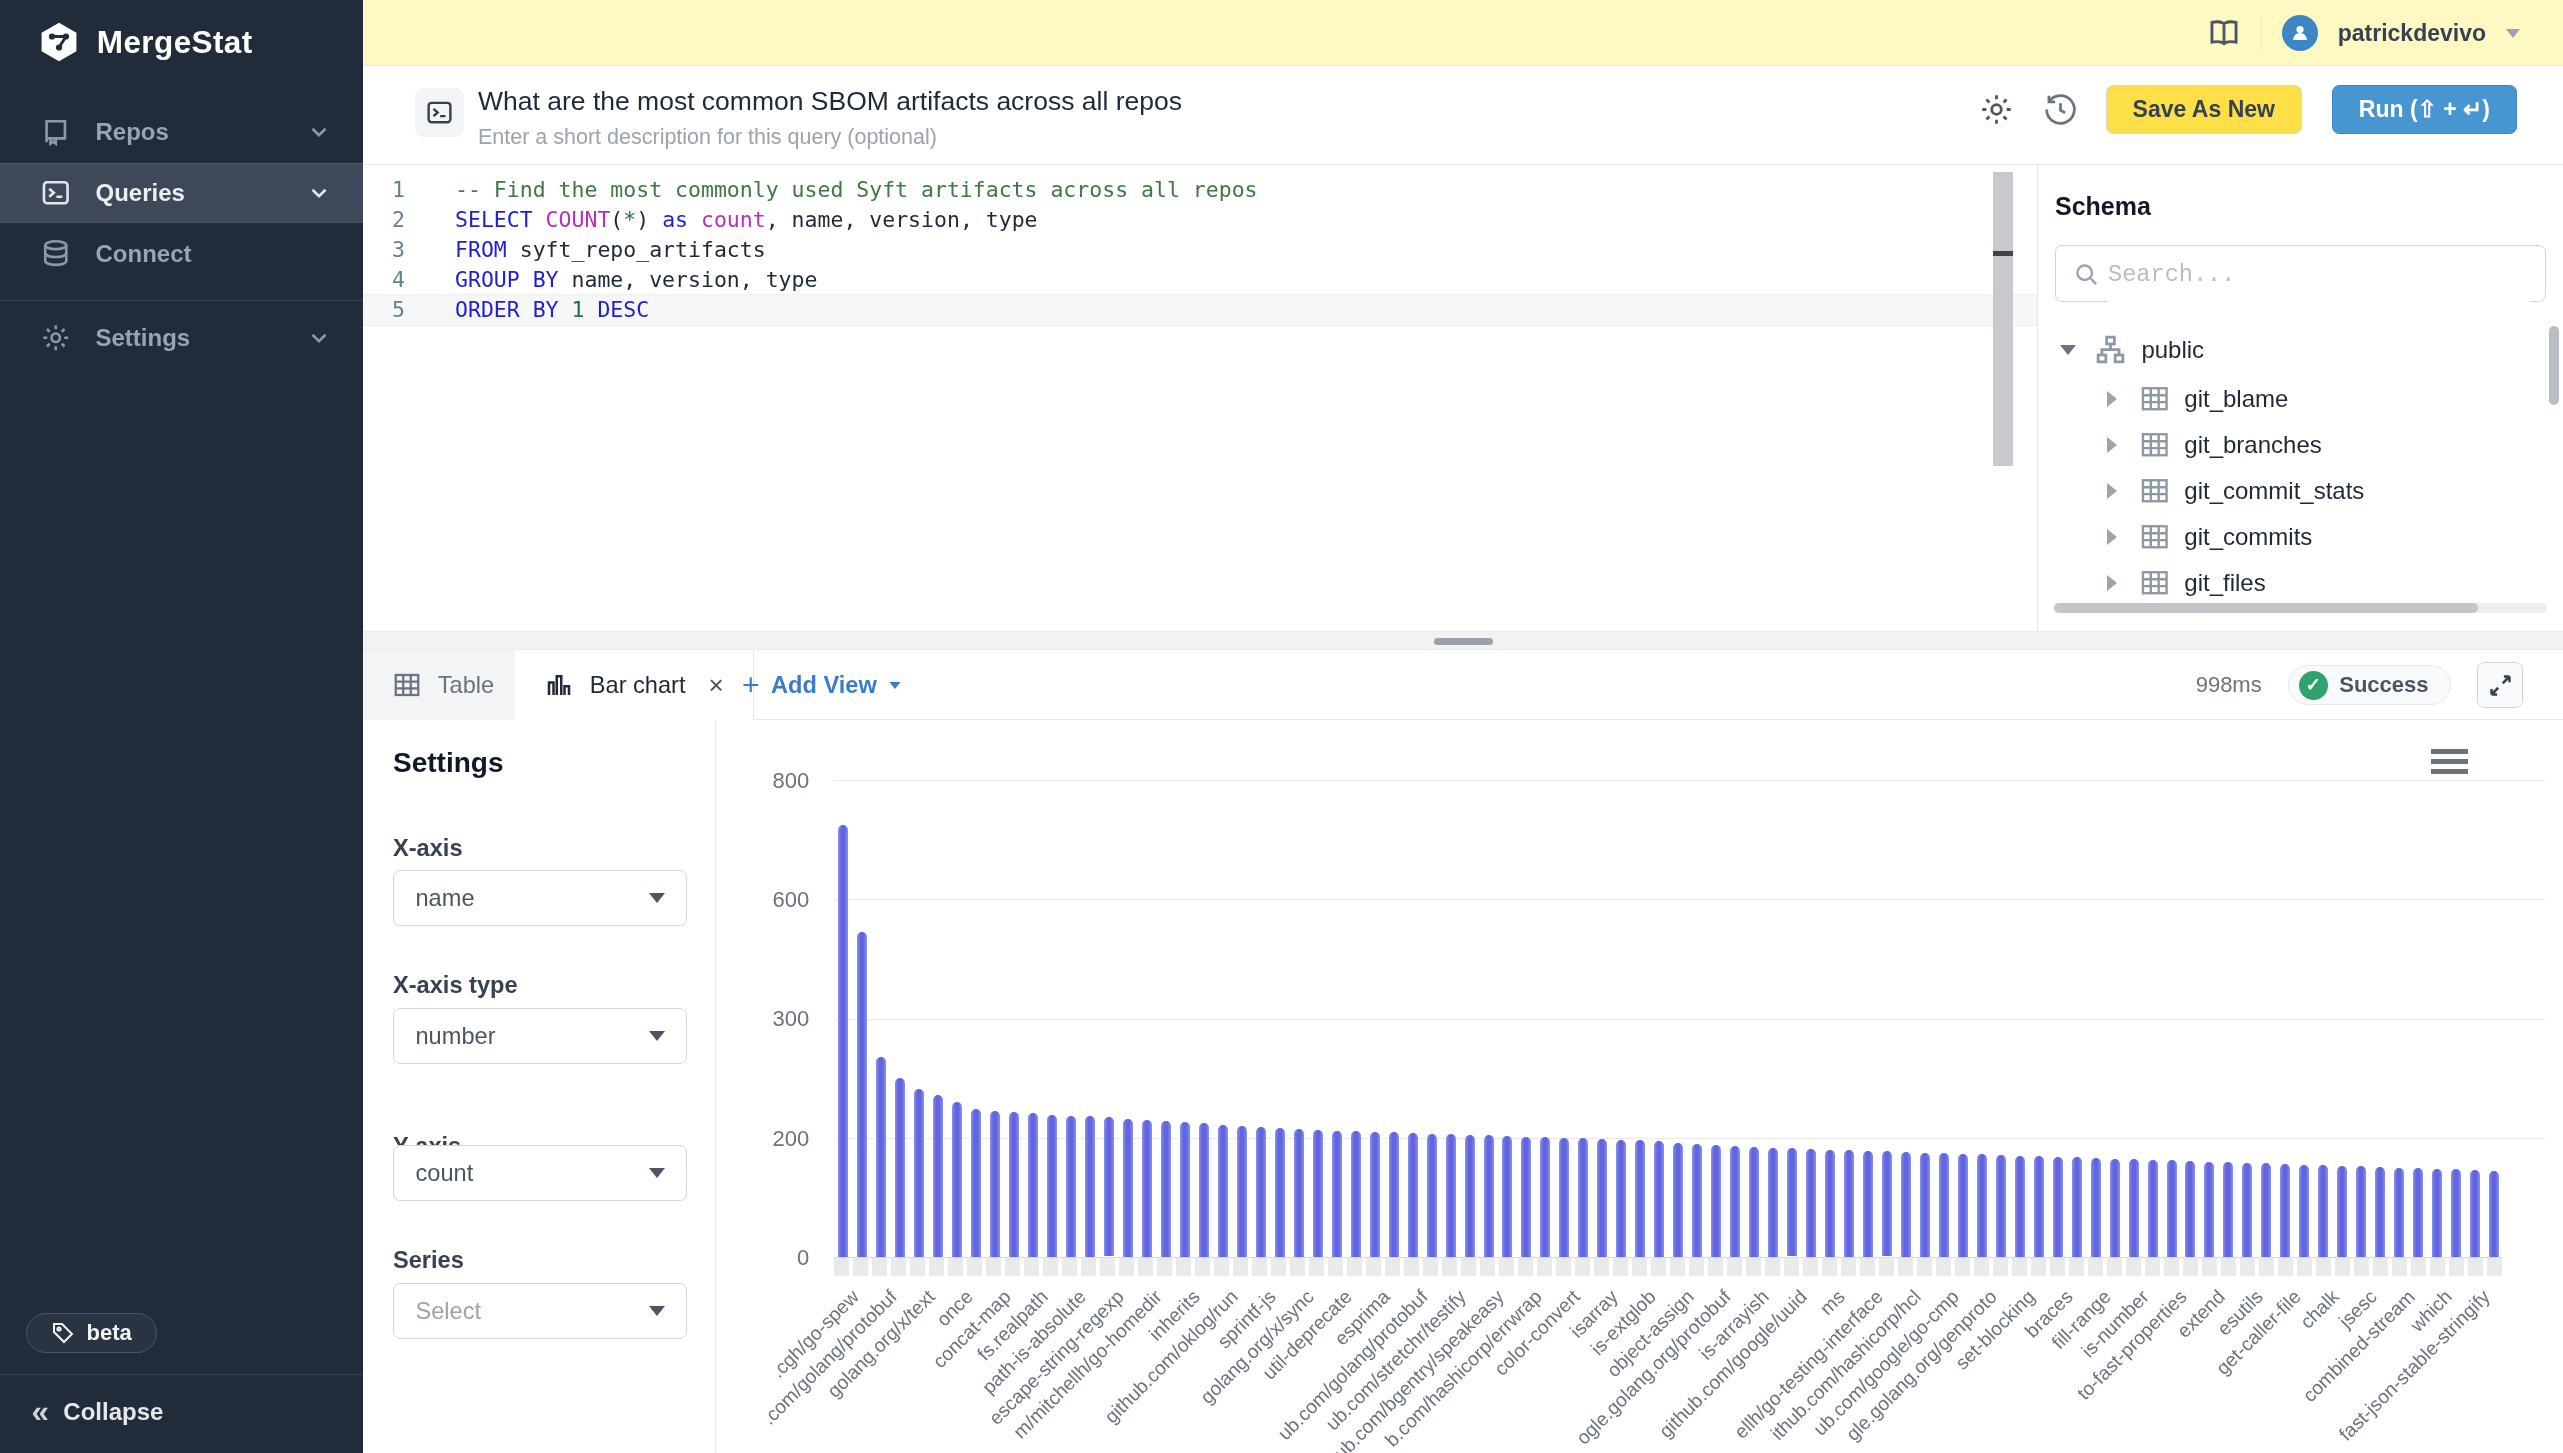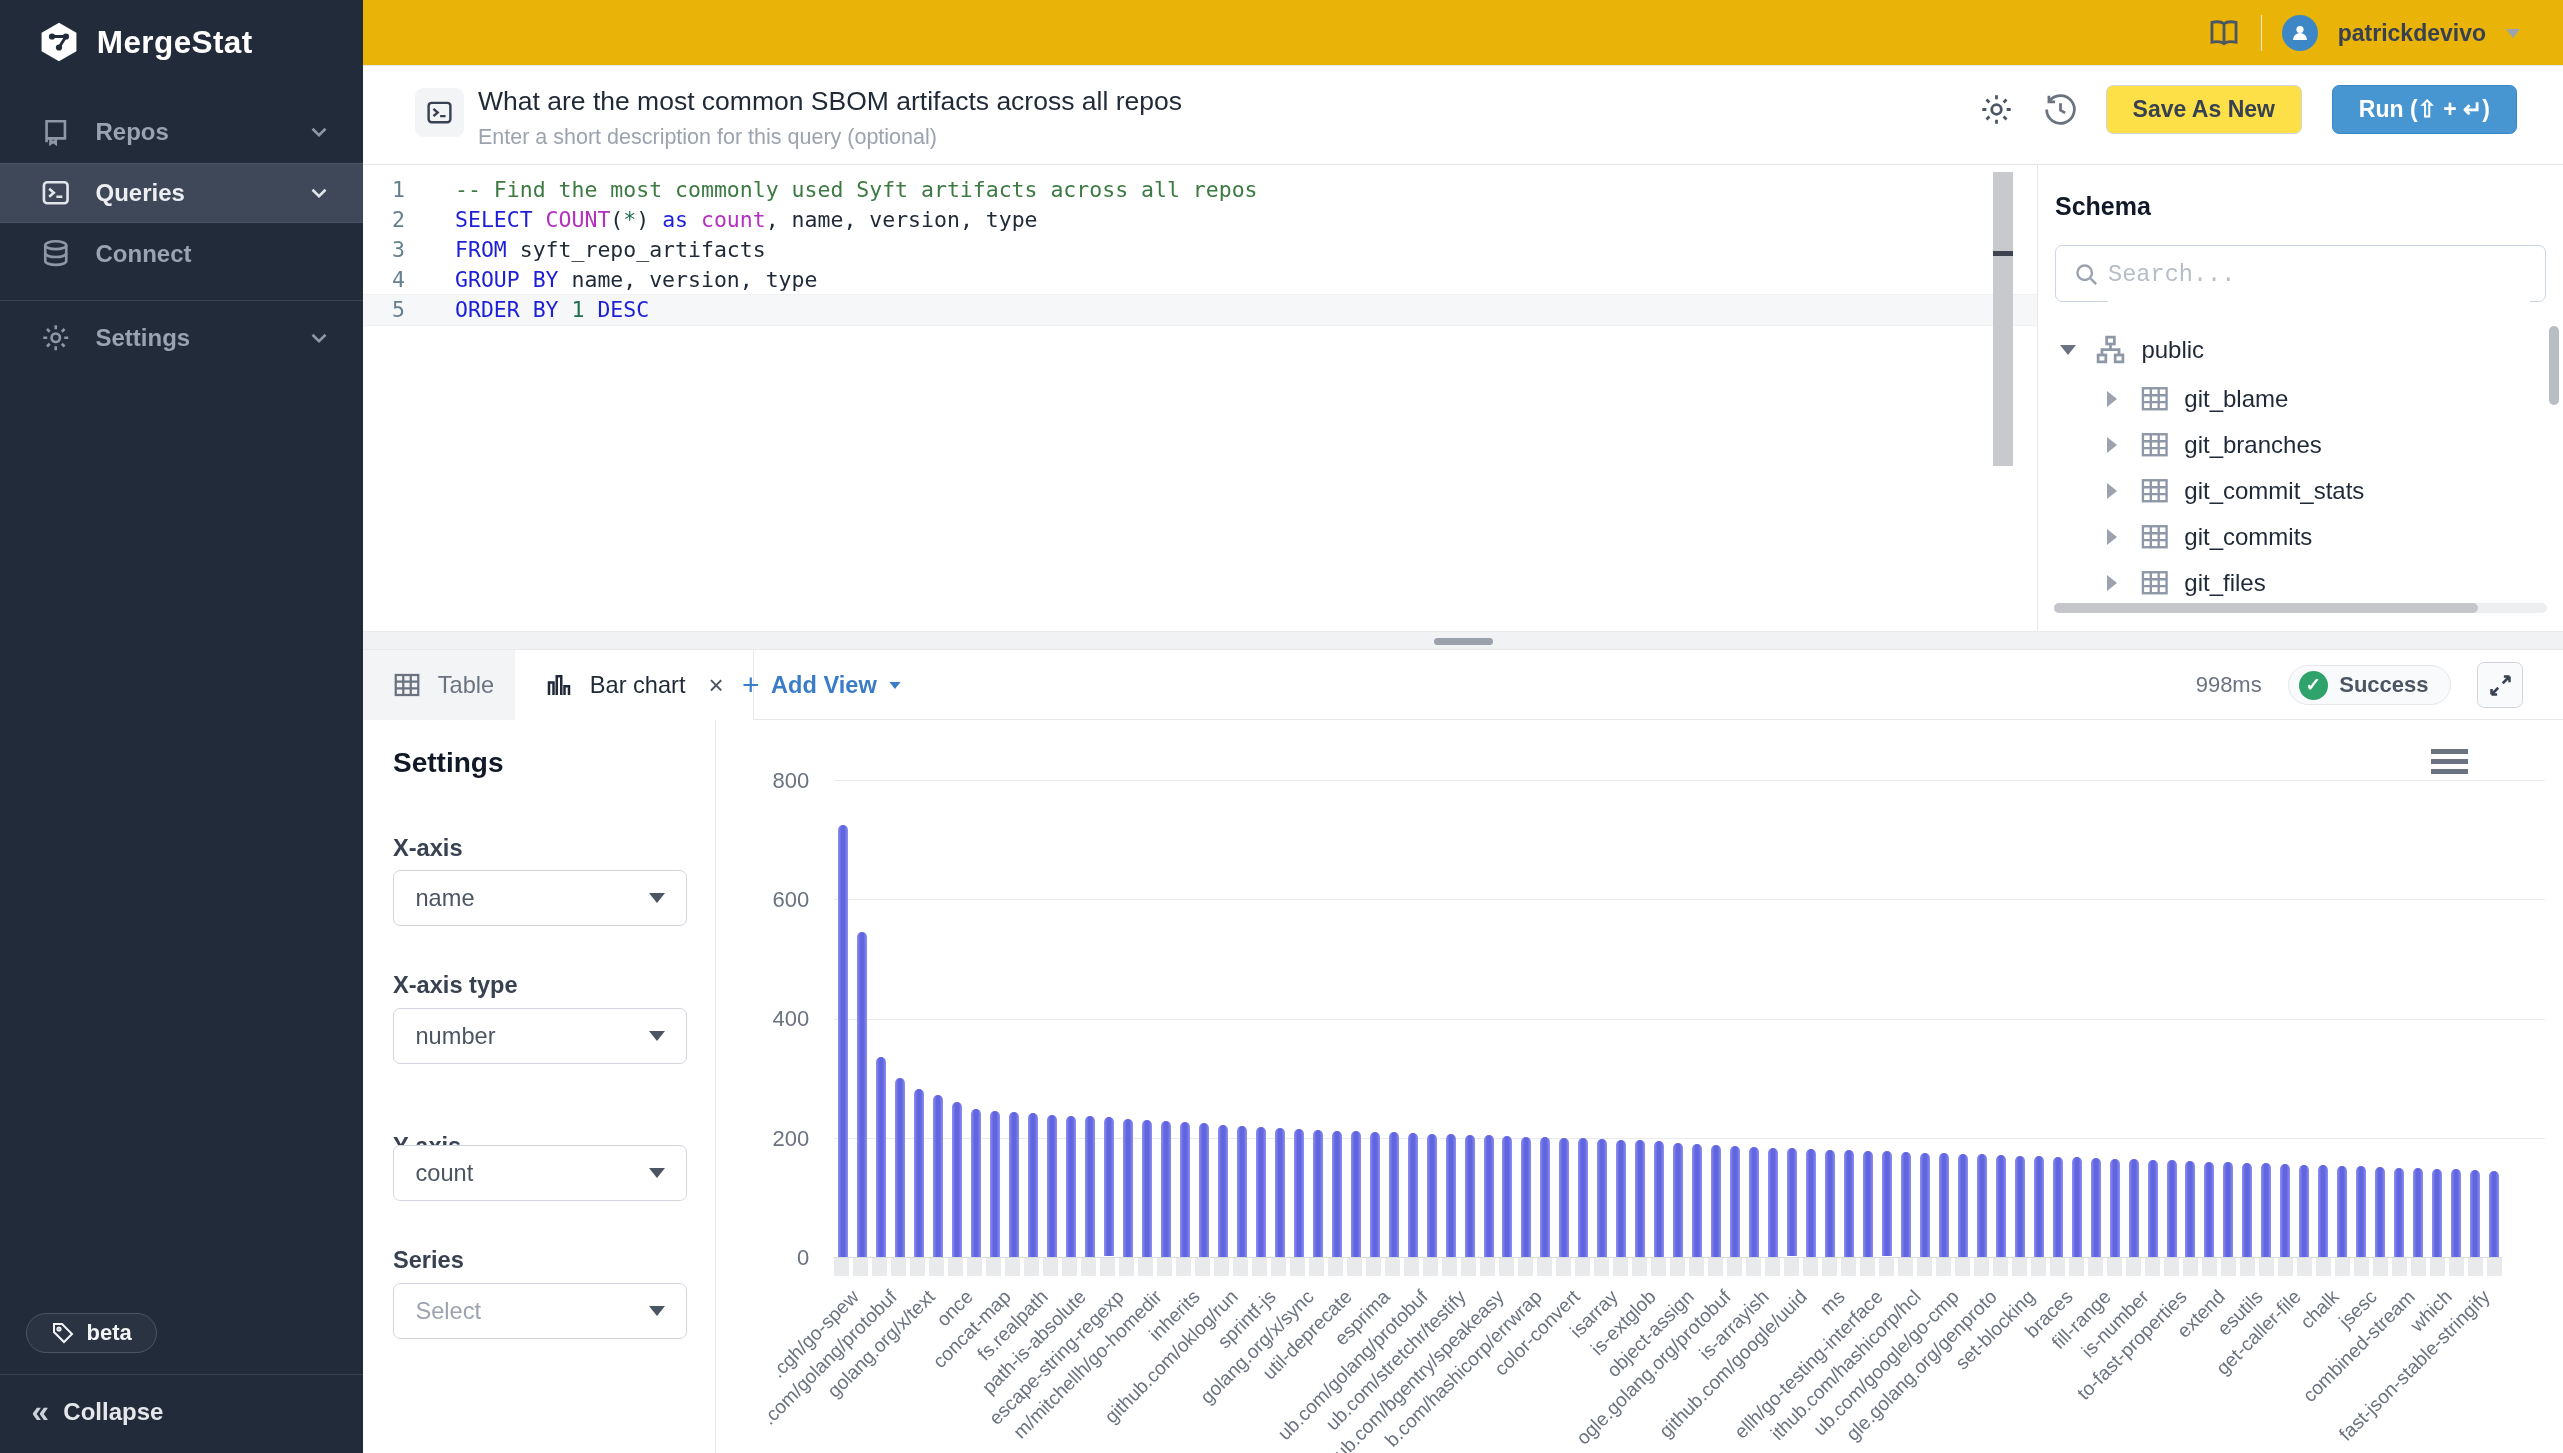--- a/index.html
+++ b/index.html
@@ -25,21 +25,21 @@
                display:inline-flex; align-items:center; gap:11.5px; border:1.4px solid #4b5563;
                border-radius:21.5px; color:#f3f4f6; font-size:22px; font-weight:700;
                background:rgba(255,255,255,.04); }
   .collapse-row { position:absolute; left:31.5px; top:1396px; display:flex; align-items:center;
                   gap:14.3px; color:#e5e7eb; font-size:24px; font-weight:600; cursor:pointer; }
   .collapse-row .laquo { font-size:31.5px; line-height:1; color:#cbd2da; }
 
   
   #main { position:absolute; left:363px; top:0; right:0; bottom:0; }
 
-  #topbar { position:absolute; left:0; top:0; right:0; height:66px; background:#eab308;
+  #topbar { position:absolute; left:0; top:0; right:0; height:66px; background:#fef9c3;
             border-bottom:0.7px solid #e5e7eb; }
   .topbar-right { position:absolute; right:43px; top:0; height:66px; display:flex;
                   align-items:center; gap:20px; }
   .v-divider { width:0.7px; height:36px; background:#e5e7eb; }
   .avatar { width:36px; height:36px; border-radius:50%; background:#3e87c7; display:flex;
             align-items:center; justify-content:center; color:#fff; }
   .username { font-size:23px; color:#374151; font-weight:600; }
   .caret-down { width:0; height:0; border-left:7.9px solid transparent; border-right:7.9px solid transparent;
                 border-top:9.3px solid #9ca3af; }
 
@@ -458,21 +458,21 @@
       <div class="hamburger">
         <div></div>
           <div></div>
           <div></div>
       </div>
       <div id="plot">
           <div class="ytick" style="top: 525px; left: 14.3px;">0</div>
           <div class="gridline" style="top: 418px;"></div>
           <div class="ytick" style="top: 406px; left: 14.3px;">200</div>
           <div class="gridline" style="top: 299px;"></div>
-          <div class="ytick" style="top: 286px; left: 14.3px;">400</div>
+          <div class="ytick" style="top: 286px; left: 14.3px;">300</div>
           <div class="gridline" style="top: 179px;"></div>
           <div class="ytick" style="top: 167px; left: 14.3px;">600</div>
           <div class="gridline" style="top: 60px;"></div>
           <div class="ytick" style="top: 48px; left: 14.3px;">800</div>
           <div class="bar" style="left: 122px; top: 105px; height: 432px;"></div>
           <div class="bar" style="left: 141px; top: 212px; height: 325px;"></div>
           <div class="bar" style="left: 160px; top: 337px; height: 200px;"></div>
           <div class="bar" style="left: 179px; top: 358px; height: 179px;"></div>
           <div class="bar" style="left: 198px; top: 369px; height: 168px;"></div>
           <div class="bar" style="left: 217px; top: 375px; height: 162px;"></div>

